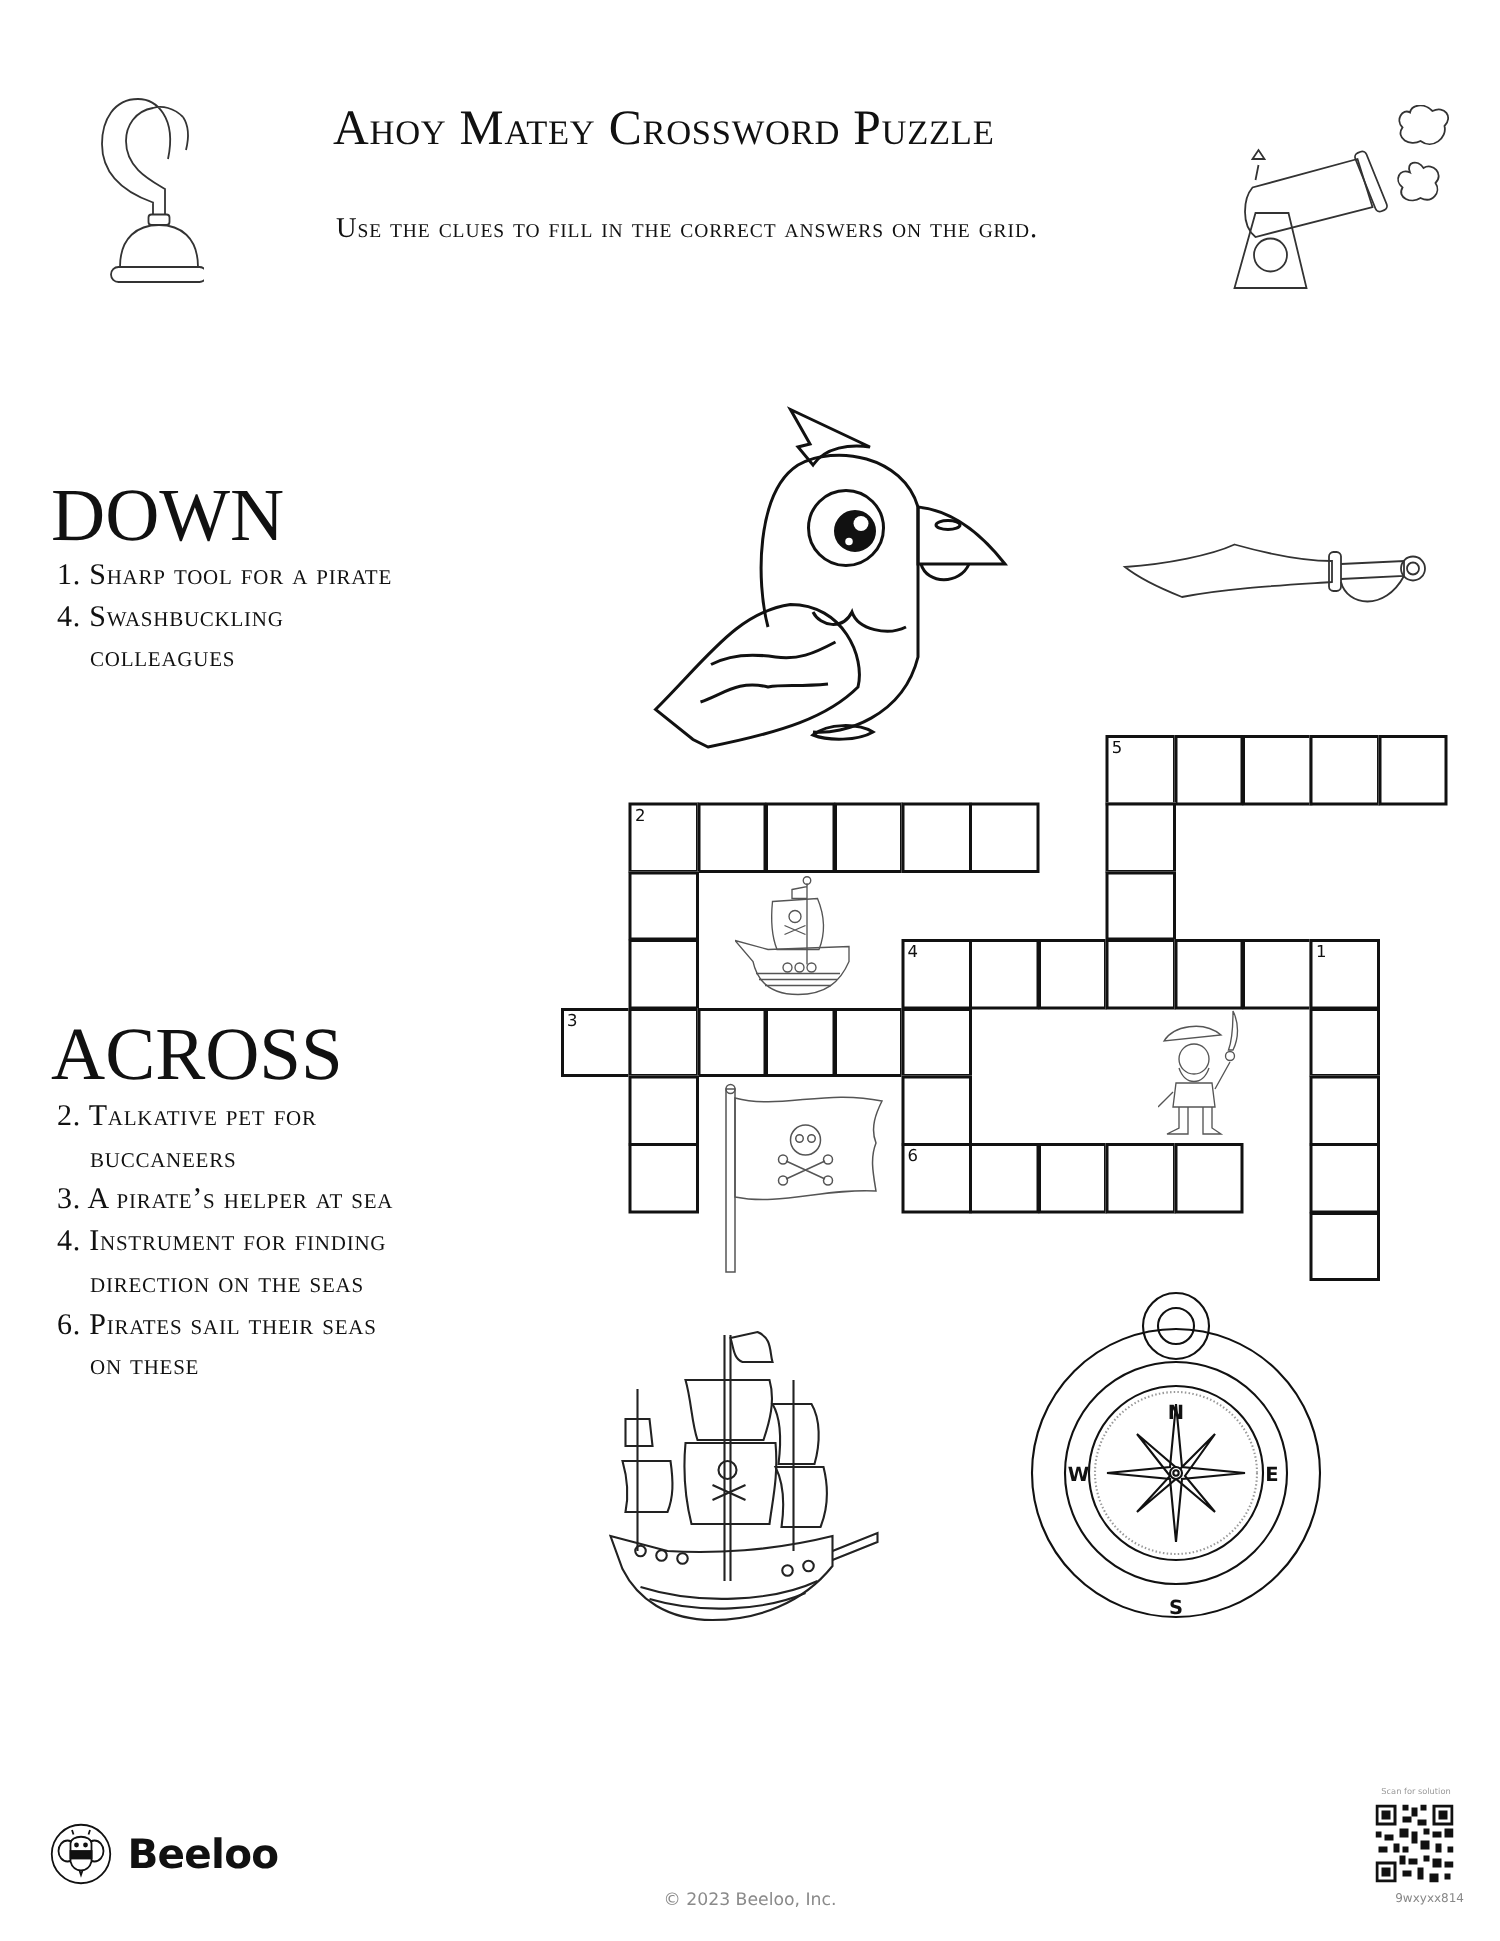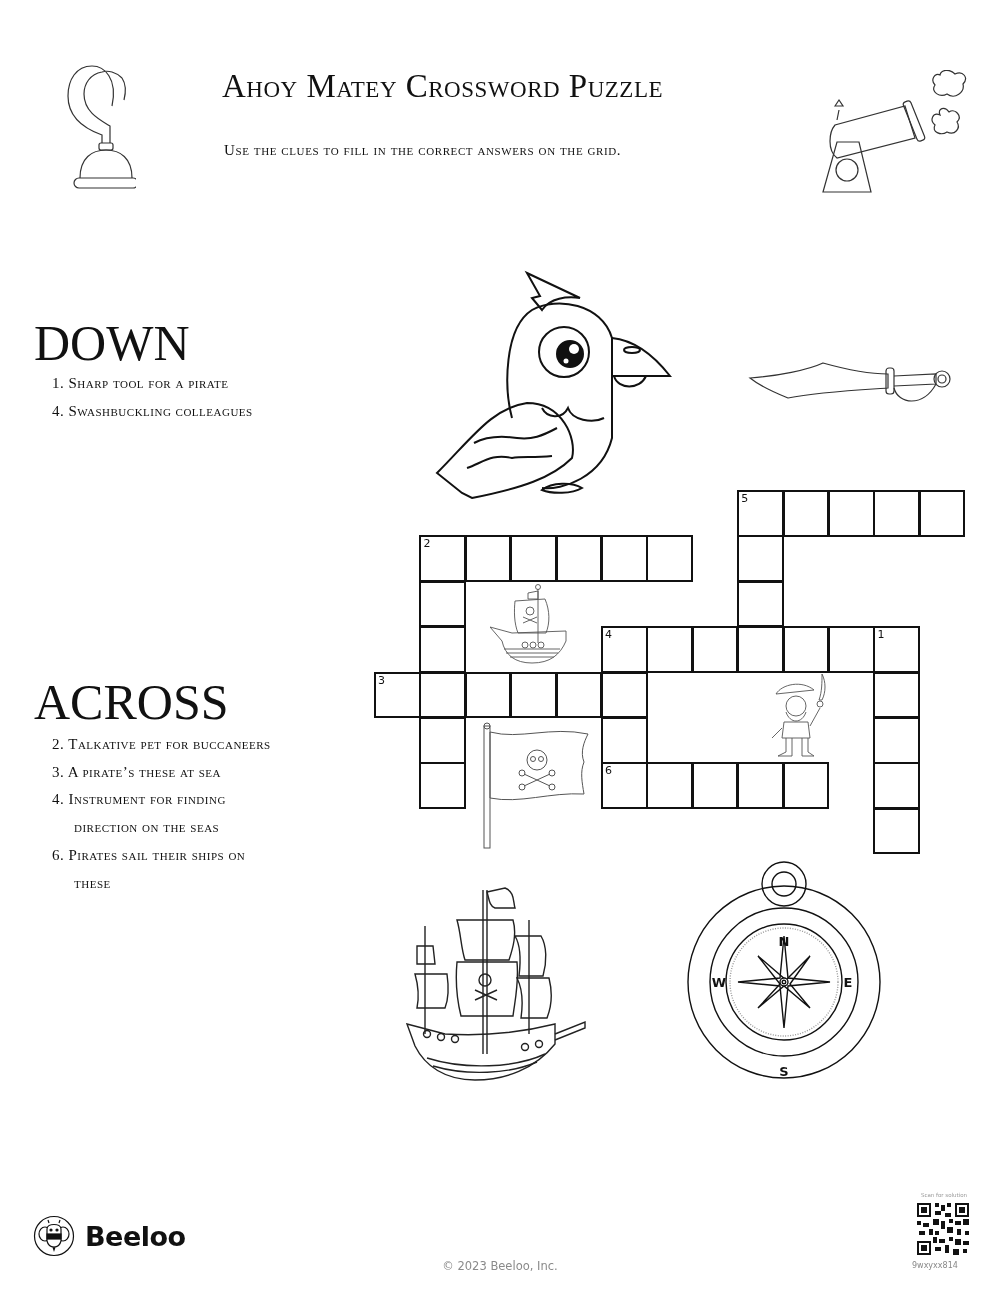--- a/index.html
+++ b/index.html
@@ -1,39 +1,39 @@
 <!DOCTYPE html>
 <html><head>
 <meta charset="utf-8">
 <style>
   * { box-sizing: border-box; margin: 0; padding: 0; }
   html, body { width: 1000px; height: 1294px; background: #ffffff; overflow: hidden; }
   body { position: relative; font-family: "Liberation Serif", "DejaVu Serif", serif; color: #111; }
 
   .title { position: absolute; left: 222px; top: 68px; width: 560px; font-size: 33px; font-variant: small-caps; letter-spacing: 0.5px; font-weight: normal; }
-  .subtitle { position: absolute; left: 224px; top: 142px; width: 560px; font-size: 15px; font-variant: small-caps; letter-spacing: 0.6px; }
+  .subtitle { position: absolute; left: 224px; top: 142px; width: 560px; font-size: 19px; font-variant: small-caps; letter-spacing: 0.6px; }
 
   .icon-abs { position: absolute; }
 
   .section-head { position: absolute; left: 34px; font-size: 50px; letter-spacing: 0px; line-height: 1; font-weight: normal; }
-  .clue-list { position: absolute; left: 52px; width: 260px; font-size: 15px; font-variant: small-caps; line-height: 27.7px; letter-spacing: 0.5px; }
+  .clue-list { position: absolute; left: 38px; width: 260px; font-size: 20px; font-variant: small-caps; line-height: 27.7px; letter-spacing: 0.5px; }
   .clue { display: block; }
   .clue .num { display: inline; }
   .clue .txt { display: inline; }
   .clue-wrap { padding-left: 22px; text-indent: -22px; }
 
   .grid-cell { position: absolute; width: 46.5px; height: 46.5px; border: 2.5px solid #111; background: #fff; }
   .grid-cell .cnum { position: absolute; left: 2px; top: 0px; font-family: "DejaVu Sans", sans-serif; font-size: 11px; line-height: 13px; }
 
   .brand { position: absolute; left: 33px; top: 1215px; display: flex; align-items: center; gap: 10px; }
   .brand-name { font-family: "DejaVu Sans", sans-serif; font-weight: bold; font-size: 27px; letter-spacing: -0.5px; }
   .copyright { position: absolute; left: 0; width: 1000px; top: 1259px; text-align: center; font-family: "DejaVu Sans", sans-serif; font-size: 11.5px; color: #8a8a8a; }
   .qr-label { position: absolute; left: 912px; top: 1192px; width: 64px; text-align: center; font-family: "DejaVu Sans", sans-serif; font-size: 5.5px; color: #999; }
   .qr-code { position: absolute; left: 917px; top: 1203px; }
-  .qr-id { position: absolute; left: 912px; top: 1261px; width: 64px; text-align: left; font-family: "DejaVu Sans", sans-serif; font-size: 8px; color: #888; }
+  .qr-id { position: absolute; left: 912px; top: 1261px; width: 64px; text-align: right; font-family: "DejaVu Sans", sans-serif; font-size: 8px; color: #888; }
 </style>
 </head>
 <body>
 
 <div class="title">Ahoy Matey Crossword Puzzle</div>
 <div class="subtitle">Use the clues to fill in the correct answers on the grid.</div>
 
 <svg class="icon-abs" style="left:66px;top:58px" width="70" height="150" viewBox="0 0 70 150" fill="none" stroke="#333" stroke-width="1.2">
   <path d="M46 48 C52 20 38 8 26 8 C10 8 2 22 2 38 C2 62 22 72 36 77 L36 85 M56 20 C50 14 42 12 36 14 C24 16 18 26 18 36 C18 54 34 62 44 68 L44 85"></path>
   <path d="M56 20 C60 26 60 34 58 42"></path>
@@ -212,23 +212,23 @@
 
 <div class="section-head" style="top:318px">DOWN</div>
 <div class="clue-list" style="top:370px; width:240px">
   <div class="clue clue-wrap"><span class="num">1.</span> <span class="txt">Sharp tool for a pirate</span></div>
   <div class="clue clue-wrap"><span class="num">4.</span> <span class="txt">Swashbuckling colleagues</span></div>
 </div>
 
 <div class="section-head" style="top:677px">ACROSS</div>
 <div class="clue-list" style="top:731px; width:225px">
   <div class="clue clue-wrap"><span class="num">2.</span> <span class="txt">Talkative pet for buccaneers</span></div>
-  <div class="clue clue-wrap"><span class="num">3.</span> <span class="txt">A pirate’s these at sea</span></div>
+  <div class="clue clue-wrap"><span class="num">3.</span> <span class="txt">A pirate’s helper at sea</span></div>
   <div class="clue clue-wrap"><span class="num">4.</span> <span class="txt">Instrument for finding direction on the seas</span></div>
-  <div class="clue clue-wrap"><span class="num">6.</span> <span class="txt">Pirates sail their ships on these</span></div>
+  <div class="clue clue-wrap"><span class="num">6.</span> <span class="txt">Pirates sail their seas on these</span></div>
 </div>
 
 <div class="brand">
   <svg width="42" height="42" viewBox="0 0 42 42" fill="none" stroke="#111" stroke-width="1.2">
     <circle cx="21" cy="21" r="19.5"></circle>
     <ellipse cx="12" cy="19" rx="6" ry="7"></ellipse>
     <ellipse cx="30" cy="19" rx="6" ry="7"></ellipse>
     <path d="M14 14 C14 8 28 8 28 14 L28 26 C26 34 16 34 14 26 Z" fill="#fff"></path>
     <rect x="14" y="19" width="14" height="5" fill="#111"></rect>
     <circle cx="18" cy="15" r="1" fill="#111"></circle>

